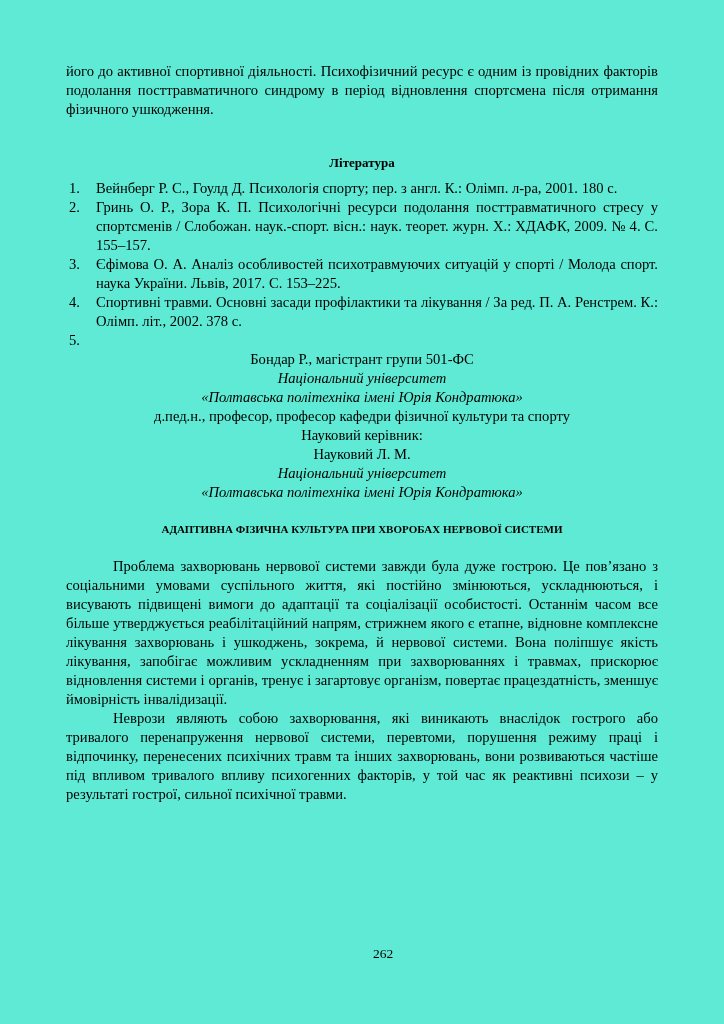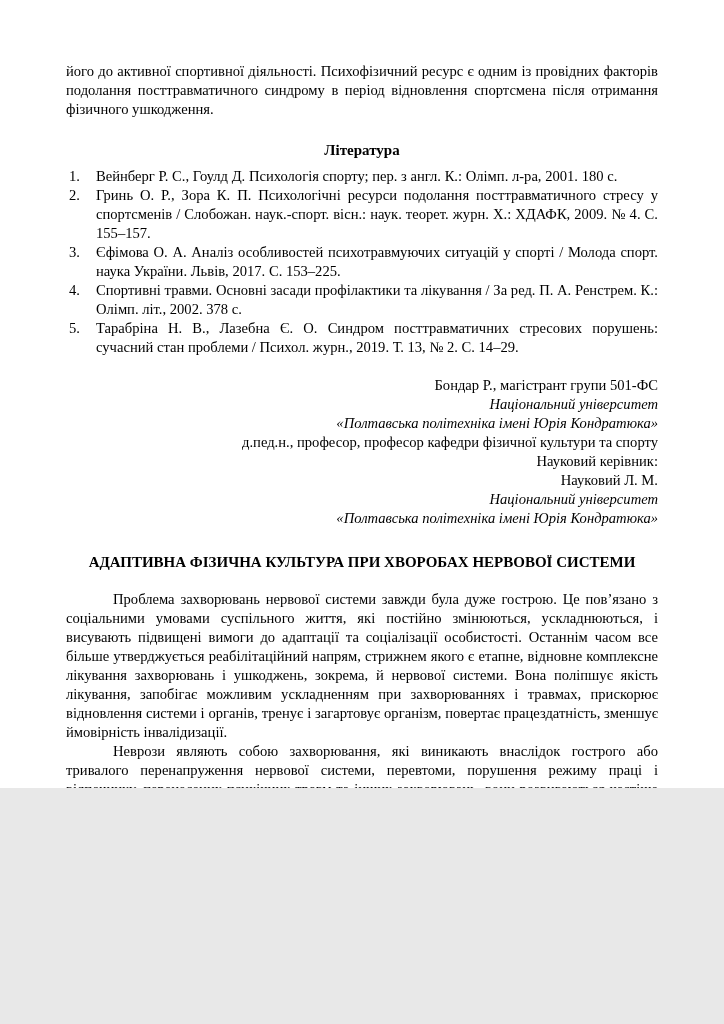--- a/index.html
+++ b/index.html
@@ -1,51 +1,51 @@
 <!DOCTYPE html>
 <html><head>
 <meta charset="utf-8">
 <style>
   * { margin: 0; padding: 0; box-sizing: border-box; }
   html, body { background: #e8e8e8; }
   .page {
     position: relative;
     width: 724px;
-    height: 788px;
+    height: 1024px;
     margin: 0 auto;
-    background: #ffffff;
+    background: #5eead4;
     color: #000000;
     font-family: "Liberation Serif", "DejaVu Serif", serif;
     font-size: 14.6px;
     line-height: 19px;
     padding: 62px 66px 0 66px;
     overflow: hidden;
   }
   .justify { text-align: justify; }
   .section-heading {
     text-align: center;
     font-weight: 700;
-    font-size: 15px;
-    margin: 22px 0 7px 0;
+    font-size: 13px;
+    margin: 34px 0 7px 0;
   }
   .lit-list { list-style: none; }
   .lit-item {
     position: relative;
     padding-left: 30px;
     text-align: justify;
   }
   .lit-num { position: absolute; left: 3px; top: 0; }
   .author-block { margin-top: 19px; text-align: right; }
-  .author-line { text-align: right; }
+  .author-line { text-align: center; }
   .italic { font-style: italic; }
   .article-title {
-    margin-top: 24px;
+    margin-top: 17px;
     text-align: center;
     font-weight: 700;
-    font-size: 15px;
+    font-size: 11px;
     line-height: 20px;
   }
   .body-par { text-align: justify; text-indent: 47px; }
   .body-par.first { margin-top: 18px; }
   .page-number {
     position: absolute;
     left: 0; right: 0;
     top: 944px;
     text-align: center;
     font-size: 13.5px;
@@ -73,21 +73,20 @@
     <li class="lit-item">
       <span class="lit-num">3.</span>
       <span>Єфімова О. А. Аналіз особливостей психотравмуючих ситуацій у спорті / Молода спорт. наука України. Львів, 2017. С. 153–225.</span>
     </li>
     <li class="lit-item">
       <span class="lit-num">4.</span>
       <span>Спортивні травми. Основні засади профілактики та лікування / За ред. П. А. Ренстрем. К.: Олімп. літ., 2002. 378 с.</span>
     </li>
     <li class="lit-item">
       <span class="lit-num">5.</span>
-      <span>Тарабріна Н. В., Лазебна Є. О. Синдром посттравматичних стресових порушень: сучасний стан проблеми / Психол. журн., 2019. Т. 13, № 2. С. 14–29.</span>
     </li>
   </ol>
 
   <div class="author-block">
     <div class="author-line">Бондар Р., магістрант групи 501-ФС</div>
     <div class="author-line italic">Національний університет</div>
     <div class="author-line italic">«Полтавська політехніка імені Юрія Кондратюка»</div>
     <div class="author-line">д.пед.н., професор, професор кафедри фізичної культури та спорту</div>
     <div class="author-line">Науковий керівник:</div>
     <div class="author-line">Науковий Л. М.</div>

